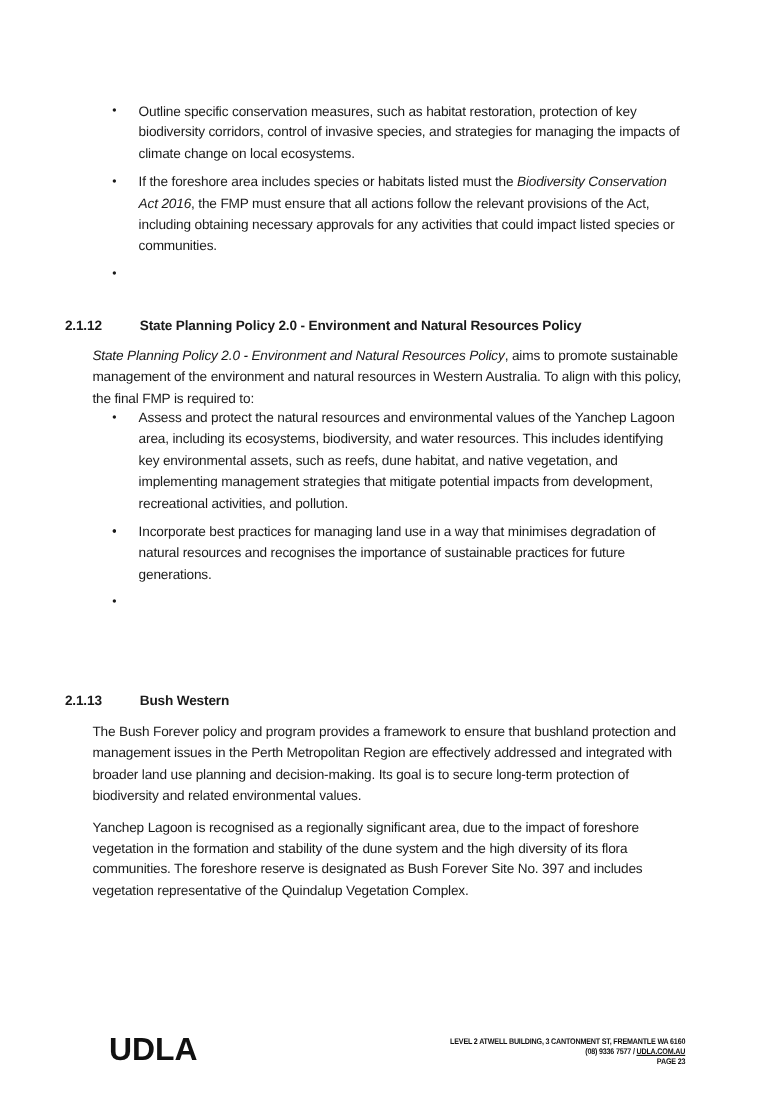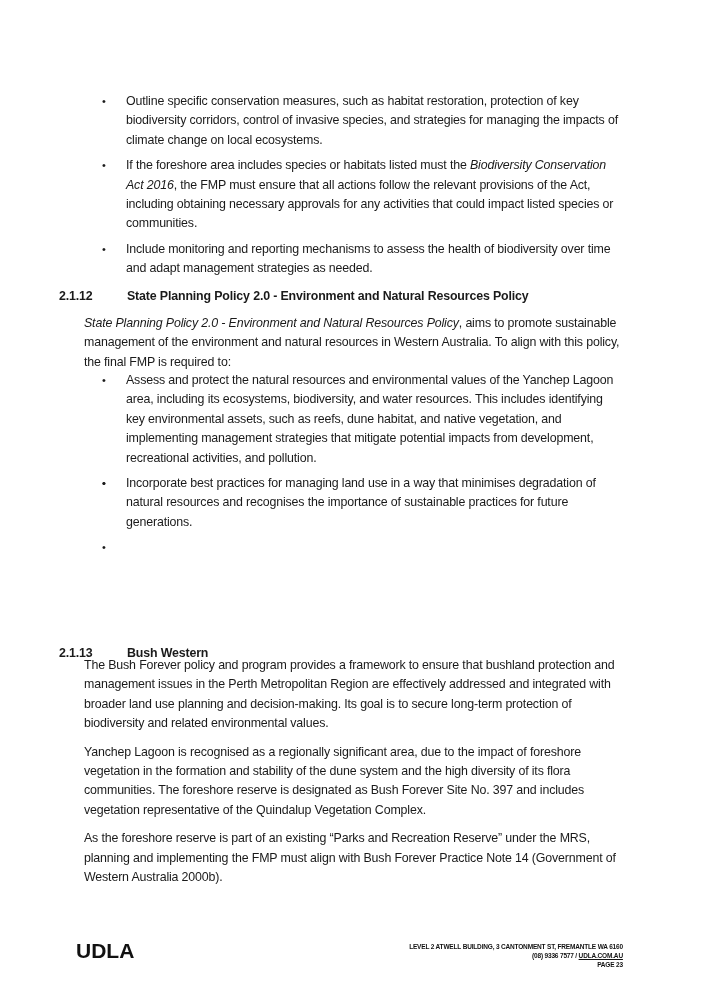--- a/index.html
+++ b/index.html
@@ -15,23 +15,23 @@
   ul.bullets li { position: relative; padding-left: 64px; line-height: 19.4px; margin-bottom: 6px; }
   ul.bullets li .dot { position: absolute; left: 40px; top: 0; font-size: 11px; }
   .block1 { position: absolute; left: 62px; top: 92px; width: 560px; }
   .block2 { position: absolute; left: 62px; top: 371px; width: 560px; }
   .heading { position: absolute; left: 59px; font-weight: bold; font-size: 12.4px; display: flex; }
   .heading .num { width: 68px; }
   .para { position: absolute; left: 84px; width: 540px; line-height: 19.4px; }
   .para p { margin: 4px 0 9px 0; }
   em { font-style: italic; }
   .footer-logo {
-    position: absolute; left: 76px; top: 939px;
+    position: absolute; left: 99px; top: 939px;
     font-family: "Liberation Sans", sans-serif; font-weight: bold;
-    font-size: 21px; letter-spacing: 0px; color: #111;
+    font-size: 29px; letter-spacing: 0px; color: #111;
   }
   .footer-addr {
     position: absolute; right: 82px; top: 942px; text-align: right;
     font-family: "Liberation Sans", sans-serif; font-weight: bold;
     font-size: 7.4px; line-height: 9px; color: #111; letter-spacing: -0.2px;
     transform: scaleX(0.88); transform-origin: right top;
   }
   .footer-addr a { color: #111; text-decoration: underline; }
 </style>
 </head>
@@ -43,21 +43,20 @@
     <li>
       <span class="dot">•</span>
       <span>Outline specific conservation measures, such as habitat restoration, protection of key biodiversity corridors, control of invasive species, and strategies for managing the impacts of climate change on local ecosystems.</span>
     </li>
     <li>
       <span class="dot">•</span>
       <span>If the foreshore area includes species or habitats listed must the </span><em>Biodiversity Conservation Act 2016</em><span>, the FMP must ensure that all actions follow the relevant provisions of the Act, including obtaining necessary approvals for any activities that could impact listed species or communities.</span>
     </li>
     <li>
       <span class="dot">•</span>
-      <span>Include monitoring and reporting mechanisms to assess the health of biodiversity over time and adapt management strategies as needed.</span>
     </li>
   </ul>
 
   <div class="heading" style="top:289px;">
     <span class="num">2.1.12</span>
     <span>State Planning Policy 2.0 - Environment and Natural Resources Policy</span>
   </div>
 
   <div class="para" style="top:310px;">
     <p><em>State Planning Policy 2.0 - Environment and Natural Resources Policy</em><span>, aims to promote sustainable management of the environment and natural resources in Western Australia. To align with this policy, the final FMP is required to:</span></p>
@@ -73,29 +72,28 @@
     </li>
     <li>
       <span class="dot">•</span>
       <span>Incorporate best practices for managing land use in a way that minimises degradation of natural resources and recognises the importance of sustainable practices for future generations.</span>
     </li>
     <li>
       <span class="dot">•</span>
     </li>
   </ul>
 
-  <div class="heading" style="top:646px;">
+  <div class="heading" style="top:630px;">
     <span class="num">2.1.13</span>
     <span>Bush Western</span>
   </div>
 
   <div class="para" style="top:652px;">
     <p>The Bush Forever policy and program provides a framework to ensure that bushland protection and management issues in the Perth Metropolitan Region are effectively addressed and integrated with broader land use planning and decision-making. Its goal is to secure long-term protection of biodiversity and related environmental values.</p>
     <p>Yanchep Lagoon is recognised as a regionally significant area, due to the impact of foreshore vegetation in the formation and stability of the dune system and the high diversity of its flora communities. The foreshore reserve is designated as Bush Forever Site No. 397 and includes vegetation representative of the Quindalup Vegetation Complex.</p>
-    <p>As the foreshore reserve is part of an existing “Parks and Recreation Reserve” under the MRS, planning and implementing the FMP must align with Bush Forever Practice Note 14 (Government of Western Australia 2000b).</p>
   </div>
 
   <div class="footer-logo">UDLA</div>
   <div class="footer-addr">
     <div>LEVEL 2 ATWELL BUILDING, 3 CANTONMENT ST, FREMANTLE WA 6160</div>
     <div>
       <span>(08) 9336 7577</span><span style="white-space:pre;"> / </span><a>UDLA.COM.AU</a>
     </div>
     <div>PAGE 23</div>
   </div>

